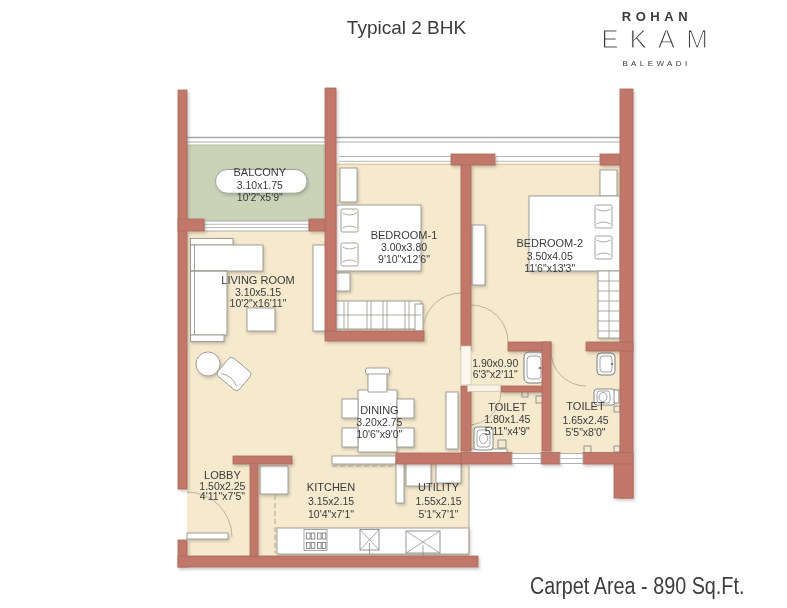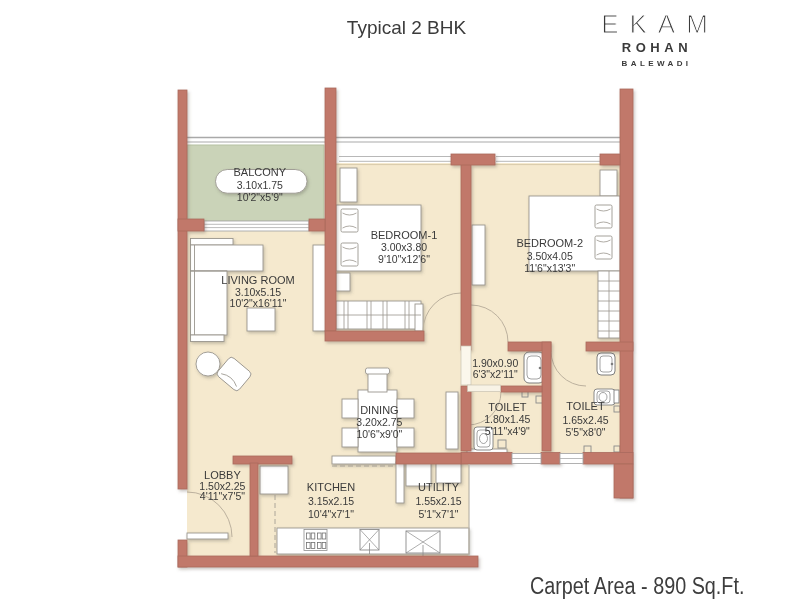--- a/index.html
+++ b/index.html
@@ -338,21 +338,21 @@
     <text class="lbl" x="438.5" y="491.4">UTILITY</text>
     <text class="dim" x="438.5" y="504.5">1.55x2.15</text>
     <text class="dim" x="438.5" y="517.7">5'1"x7'1"</text>
   </g>
 </svg>
 
 <div style="position:absolute;left:0;top:17px;width:813px;text-align:center;font-size:19px;color:#3b3b3b;">Typical 2 BHK</div>
 
 <div style="position:absolute;left:560px;top:9px;width:190px;text-align:center;color:#3b3b3b;">
 
+  <div style="font-size:13px;font-weight:bold;letter-spacing:4.6px;color:#3a3a3a;margin-left:4px;">ROHAN</div>
+
   <div style="font-size:26px;letter-spacing:11px;margin-top:0px;margin-left:10px;color:#3a3a3a;-webkit-text-stroke:1.05px #ffffff;">EKAM</div>
 
-  <div style="font-size:13px;font-weight:bold;letter-spacing:4.6px;color:#3a3a3a;margin-left:4px;">ROHAN</div>
-
-  <div style="font-size:8px;font-weight:bold;letter-spacing:3.4px;margin-top:4px;color:#3a3a3a;margin-left:3px;">BALEWADI</div>
+  <div style="font-size:8px;font-weight:normal;letter-spacing:3.4px;margin-top:4px;color:#3a3a3a;margin-left:3px;">BALEWADI</div>
 </div>
 
 <div style="position:absolute;left:530px;top:573px;font-size:23px;color:#3d3d3d;white-space:nowrap;transform:scaleX(0.86);transform-origin:0 0;">Carpet Area - 890 Sq.Ft.</div>
 </div>
 
 </body></html>

